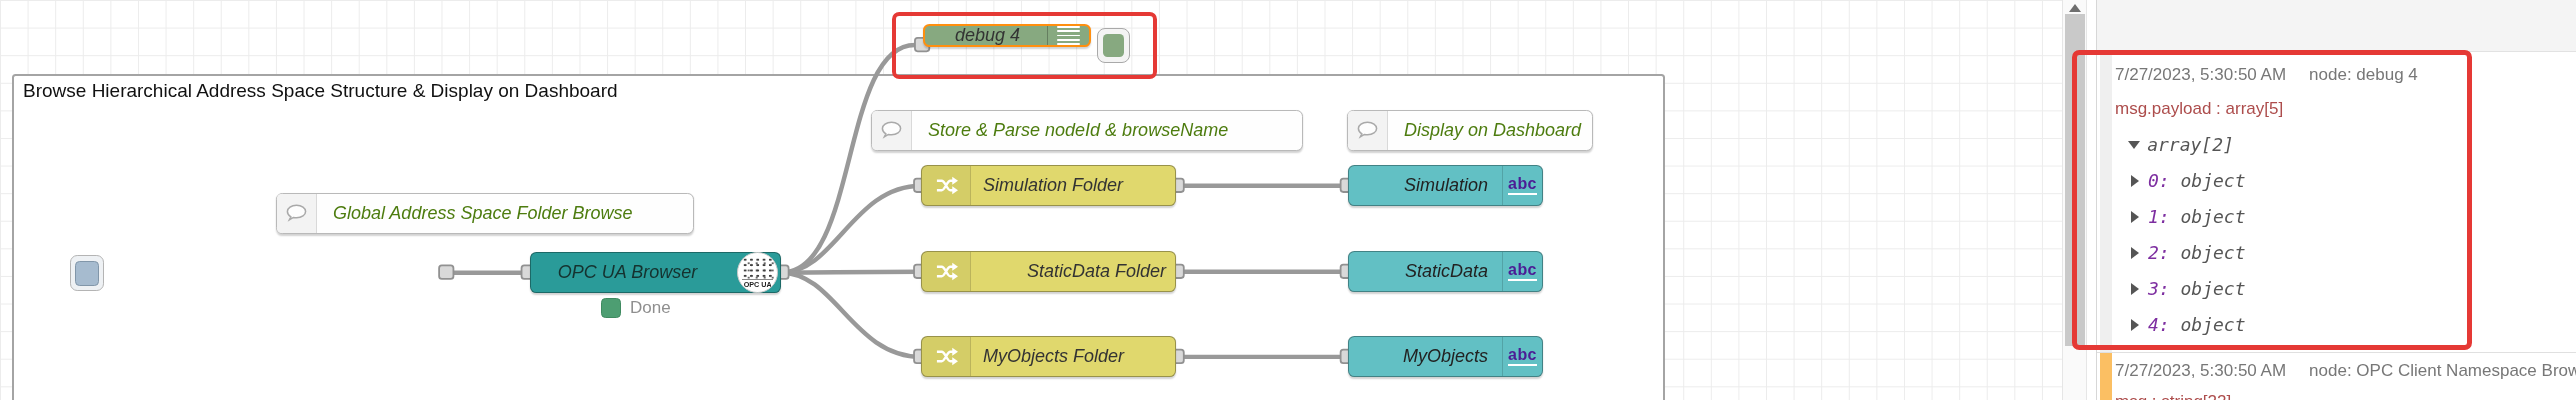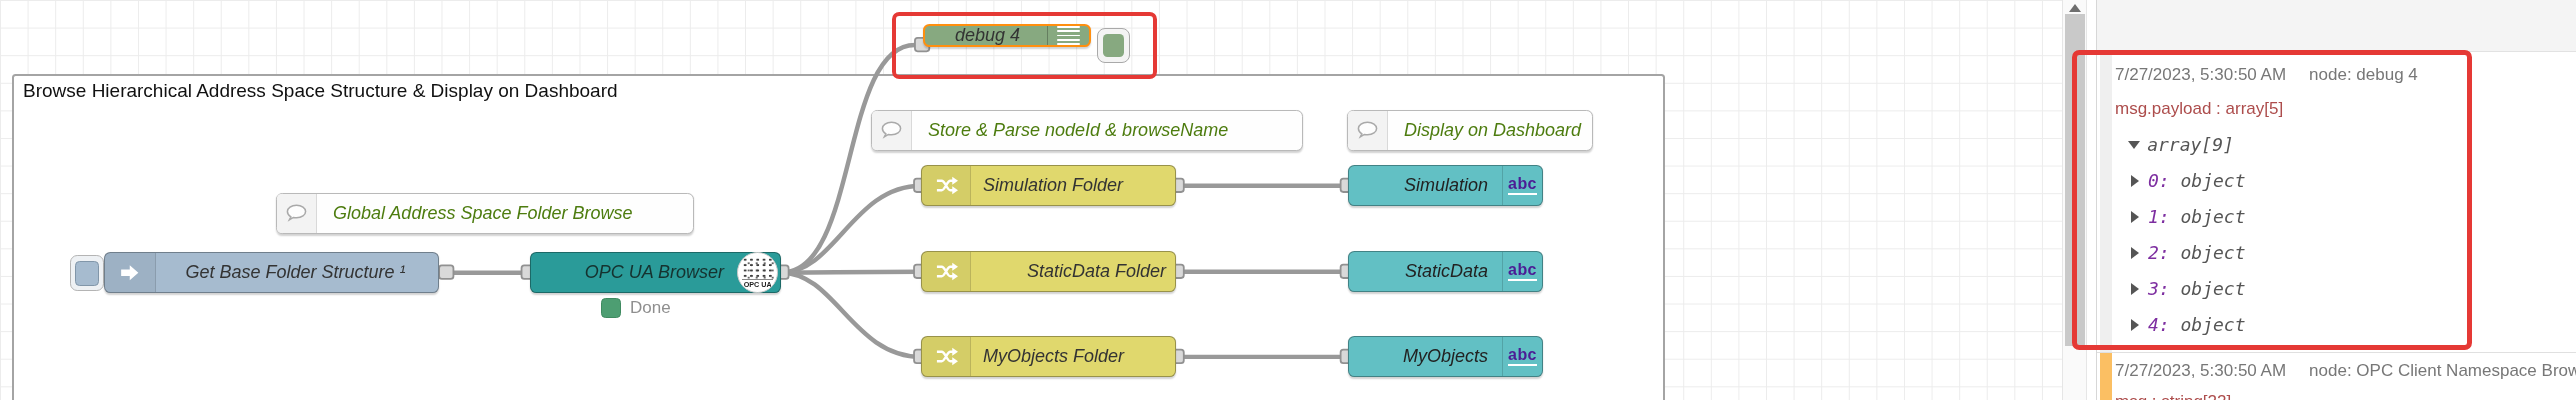--- a/index.html
+++ b/index.html
@@ -33,21 +33,21 @@
   
   .inject-btn{position:absolute;left:70px;top:255px;width:34px;height:36px;z-index:4;
     background:#eef1f4;border:1.8px solid #b4b4b4;border-radius:7.2px;box-sizing:border-box;
     display:flex;align-items:center;justify-content:center;}
   .inject-btn .inner{width:21.5px;height:23px;background:#a6bbcf;border:1.3px solid #8196a9;border-radius:4.5px;}
   .inject{left:104px;top:252px;width:335px;background:#a6bbcf;}
   .inject .nlabel{flex:1;text-align:center;padding-left:48px;}
 
   
   .opcua{left:530px;top:252px;width:251px;background:#2a9b99;}
-  .opcua .nlabel{flex:1;text-align:right;padding-right:56px;color:#15322f;}
+  .opcua .nlabel{flex:1;text-align:center;padding-right:56px;color:#15322f;}
   .opc-badge{position:absolute;right:1.8px;top:-0.9px;width:39px;height:39px;border-radius:50%;
     background:#fff;border:0.9px solid #c9c9c9;overflow:hidden;display:flex;flex-direction:column;
     align-items:center;justify-content:flex-end;}
   .opc-badge .pat{position:absolute;left:3.6px;top:3.6px;width:32px;height:23px;
     background-image:radial-gradient(#2b2b2b 1.4px,transparent 1.6px),radial-gradient(#555 1.2px,transparent 1.3px);
     background-size:6.3px 5.4px,8px 7.2px;background-position:0 0,2.7px 2.7px;opacity:.9;}
   .opc-badge .txt{position:relative;font-size:7.2px;font-weight:bold;color:#222;
     border-top:0.9px solid #888;padding:0 1.8px;margin-bottom:3.6px;background:#fff;}
 
   .status{position:absolute;left:601px;top:298px;display:flex;align-items:center;z-index:4;}
@@ -173,28 +173,20 @@
         <svg width="23" height="23" viewBox="0 0 24 24">
             <path d="M12 3.5c5.4 0 9.5 2.9 9.5 6.5s-4.1 6.5-9.5 6.5c-1.1 0-2.2-.13-3.2-.38L4.6 18.5l1.5-3C4 14.2 2.5 12.2 2.5 10c0-3.6 4.1-6.5 9.5-6.5z" fill="#fdfdfd" stroke="#a9a9a9" stroke-width="1.6"></path>
           </svg>
       </span>
       <span class="nlabel">Display on Dashboard</span>
     </div>
 
     <div class="inject-btn">
         <span class="inner"></span>
       </div>
-    <div class="node inject">
-      <span class="icon-sect" style="width:50px;">
-        <svg width="21.5" height="21.5" viewBox="0 0 20 20">
-            <path d="M2 7h8V3l8 7-8 7v-4H2z" fill="#fff"></path>
-          </svg>
-      </span>
-      <span class="nlabel">Get Base Folder Structure ¹</span>
-    </div>
 
     <div class="node opcua">
       <span class="nlabel">OPC UA Browser</span>
       <span class="opc-badge">
         <span class="pat"></span>
         <span class="txt">OPC UA</span>
       </span>
     </div>
     <div class="status">
       <span class="status-dot"></span>
@@ -278,21 +270,21 @@
     <div class="sb-header"></div>
 
     <span class="msg-strip m1"></span>
     <div class="meta" style="top:65px;">
       <span>7/27/2023, 5:30:50 AM</span><span class="nodename">node: debug 4</span>
     </div>
     <div class="prop" style="top:99px;">msg.payload : array[5]</div>
 
     <div class="treerow" style="left:41px;top:134px;">
       <span class="tri-down"></span>
-      <span>array[9]</span>
+      <span>array[2]</span>
     </div>
     <div class="treerow" style="left:44px;top:170px;">
       <span class="tri-right"></span>
       <span class="tkey">0:</span>
       <span class="tval">object</span>
     </div>
     <div class="treerow" style="left:44px;top:206px;">
       <span class="tri-right"></span>
       <span class="tkey">1:</span>
       <span class="tval">object</span>

